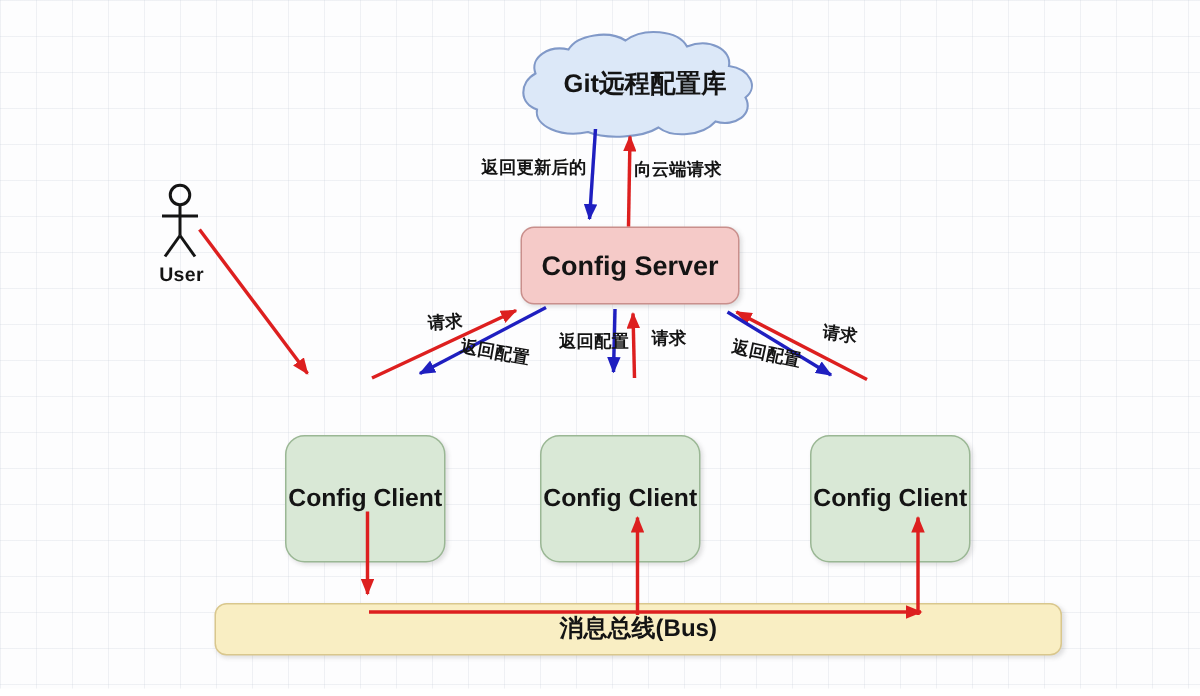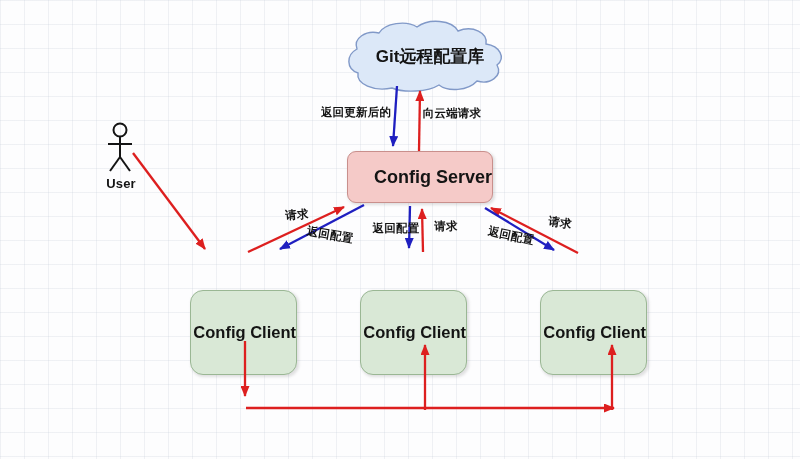--- a/index.html
+++ b/index.html
@@ -14,21 +14,21 @@
   body{font-family:"Liberation Sans","DejaVu Sans",sans-serif;background:#fff;}
   .canvas{
     position:relative;width:800px;height:459px;overflow:hidden;
     background-color:#fdfdfe;
     background-image:
       linear-gradient(to right, rgba(205,210,222,.30) 1px, transparent 1px),
       linear-gradient(to bottom, rgba(205,210,222,.30) 1px, transparent 1px);
     background-size:24px 24px;
   }
   .node{
-    position:absolute;display:flex;align-items:center;justify-content:flex-end;
+    position:absolute;display:flex;align-items:center;justify-content:center;
     box-sizing:border-box;color:var(--ink);font-weight:bold;
     box-shadow:1.5px 1.5px 3px rgba(90,90,90,.18);
   }
   .server{
     left:347px;top:151px;width:146px;height:52px;
     background:var(--server-fill);border:1.5px solid var(--server-stroke);
     border-radius:9px;font-size:18px;
   }
   .client{
     background:var(--client-fill);border:1.5px solid var(--client-stroke);
@@ -87,20 +87,23 @@
     </div>
     <div class="node client client1">
       <span>Config Client</span>
     </div>
     <div class="node client client2">
       <span>Config Client</span>
     </div>
     <div class="node client client3">
       <span>Config Client</span>
     </div>
+    <div class="node bus">
+      <span>消息总线(Bus)</span>
+    </div>
   </div>
 
   <svg class="svglayer" viewBox="0 0 800 464">
     <defs>
       <marker id="ar" markerWidth="11" markerHeight="9" refX="10" refY="4.5" orient="auto" markerUnits="userSpaceOnUse">
         <path d="M0,0 L11,4.5 L0,9 Z" style="fill:var(--arrow-red)"></path>
       </marker>
       <marker id="ab" markerWidth="11" markerHeight="9" refX="10" refY="4.5" orient="auto" markerUnits="userSpaceOnUse">
         <path d="M0,0 L11,4.5 L0,9 Z" style="fill:var(--arrow-blue)"></path>
       </marker>

